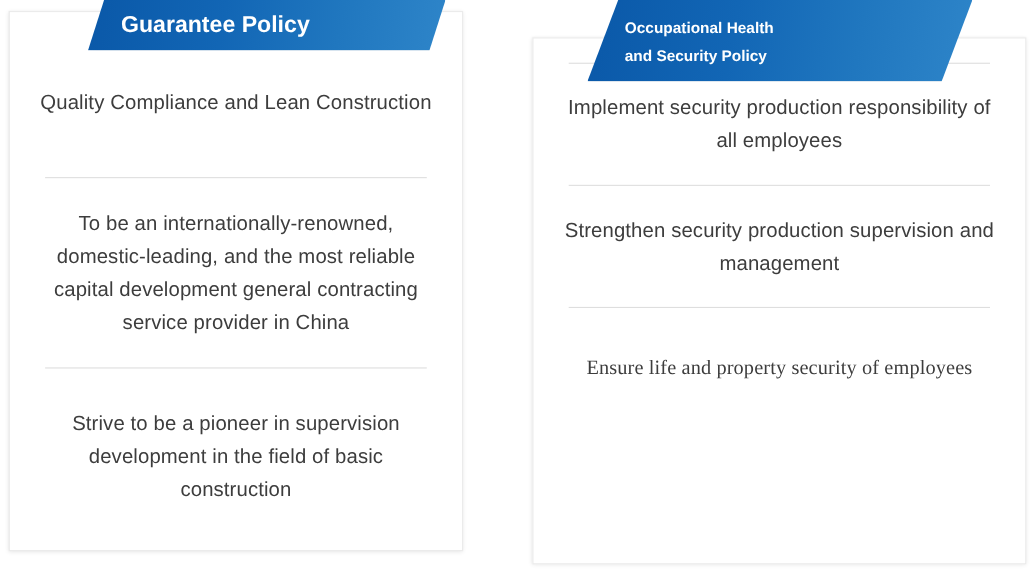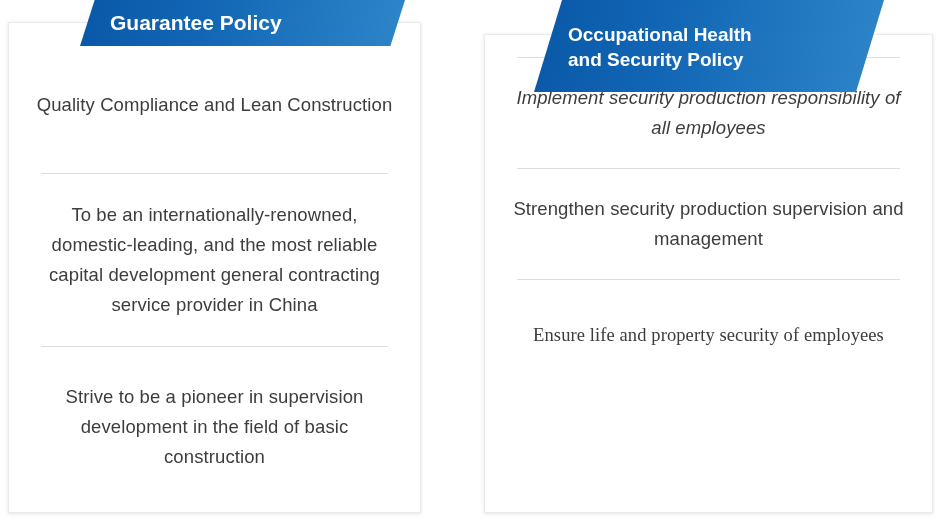--- a/index.html
+++ b/index.html
@@ -23,21 +23,21 @@
   
   .card {
     position: absolute;
     background: #ffffff;
     border: 1px solid #ebebeb;
     box-shadow: 0 1px 4px rgba(0,0,0,0.10), 0 0 1px rgba(0,0,0,0.06);
     box-sizing: border-box;
   }
   .card-left {
     left: 8px;
-    top: 22px;
+    top: 10px;
     width: 413px;
     height: 491px;
   }
   .card-right {
     left: 484px;
     top: 34px;
     width: 449px;
     height: 479px;
   }
 
@@ -81,21 +81,21 @@
     flex: none;
   }
 
   
   .card-left .policy-item.i0 { height: 120px; padding-bottom: 16px; }
   .card-left .policy-item.i1 { height: 172px; }
   .card-left .policy-item.i2 { height: 160px; }
 
   
   .card-right .policy-item.i0 { height: 115px; padding-bottom: 12px; }
-  .card-right .policy-item.i1 { height: 110px; font-style: italic; }
+  .card-right .policy-item.i1 { height: 110px; }
   .card-right .policy-item.i2 { height: 110px; }
   .card-right .policy-item.i3 { height: 110px; font-family: Liberation Serif, serif; }
 
   
   .banner {
     position: absolute;
     color: #ffffff;
     font-weight: bold;
     text-align: left;
     display: flex;
@@ -112,22 +112,22 @@
     height: 46px;
     font-size: 21px;
     line-height: 46px;
     padding: 0 30px;
     clip-path: polygon(4.5% 0%, 100% 0%, 95.5% 100%, 0% 100%);
   }
   .banner-2 {
     left: 534px;
     top: 0px;
     width: 350px;
-    height: 92px;
-    font-size: 19px;
+    height: 74px;
+    font-size: 14px;
     line-height: 25px;
     padding: 6px 34px 4px 34px;
     clip-path: polygon(8% 0%, 100% 0%, 92% 100%, 0% 100%);
   }
   .banner-title {
     display: block;
     width: 100%;
     white-space: pre-line;
   }
 </style>

